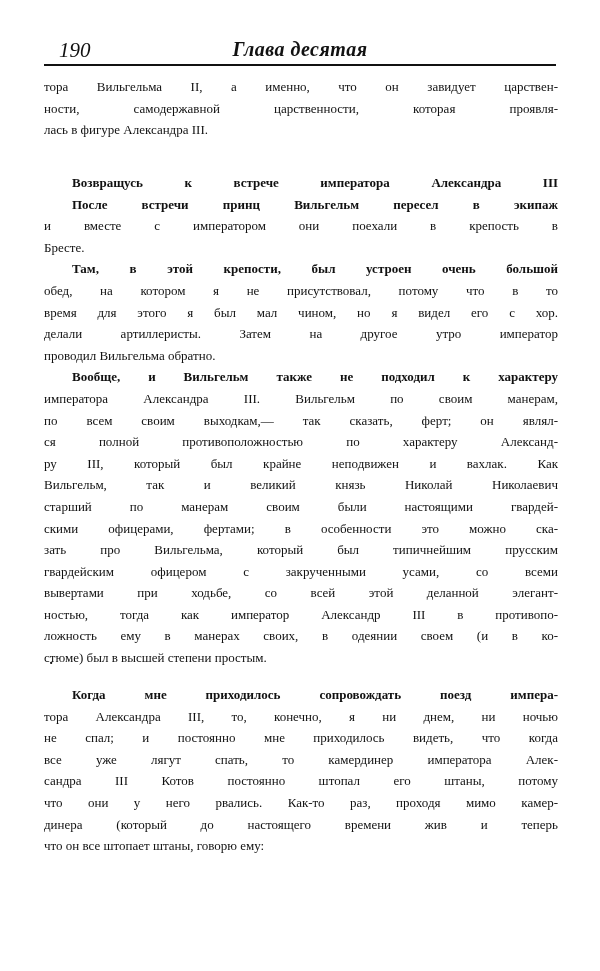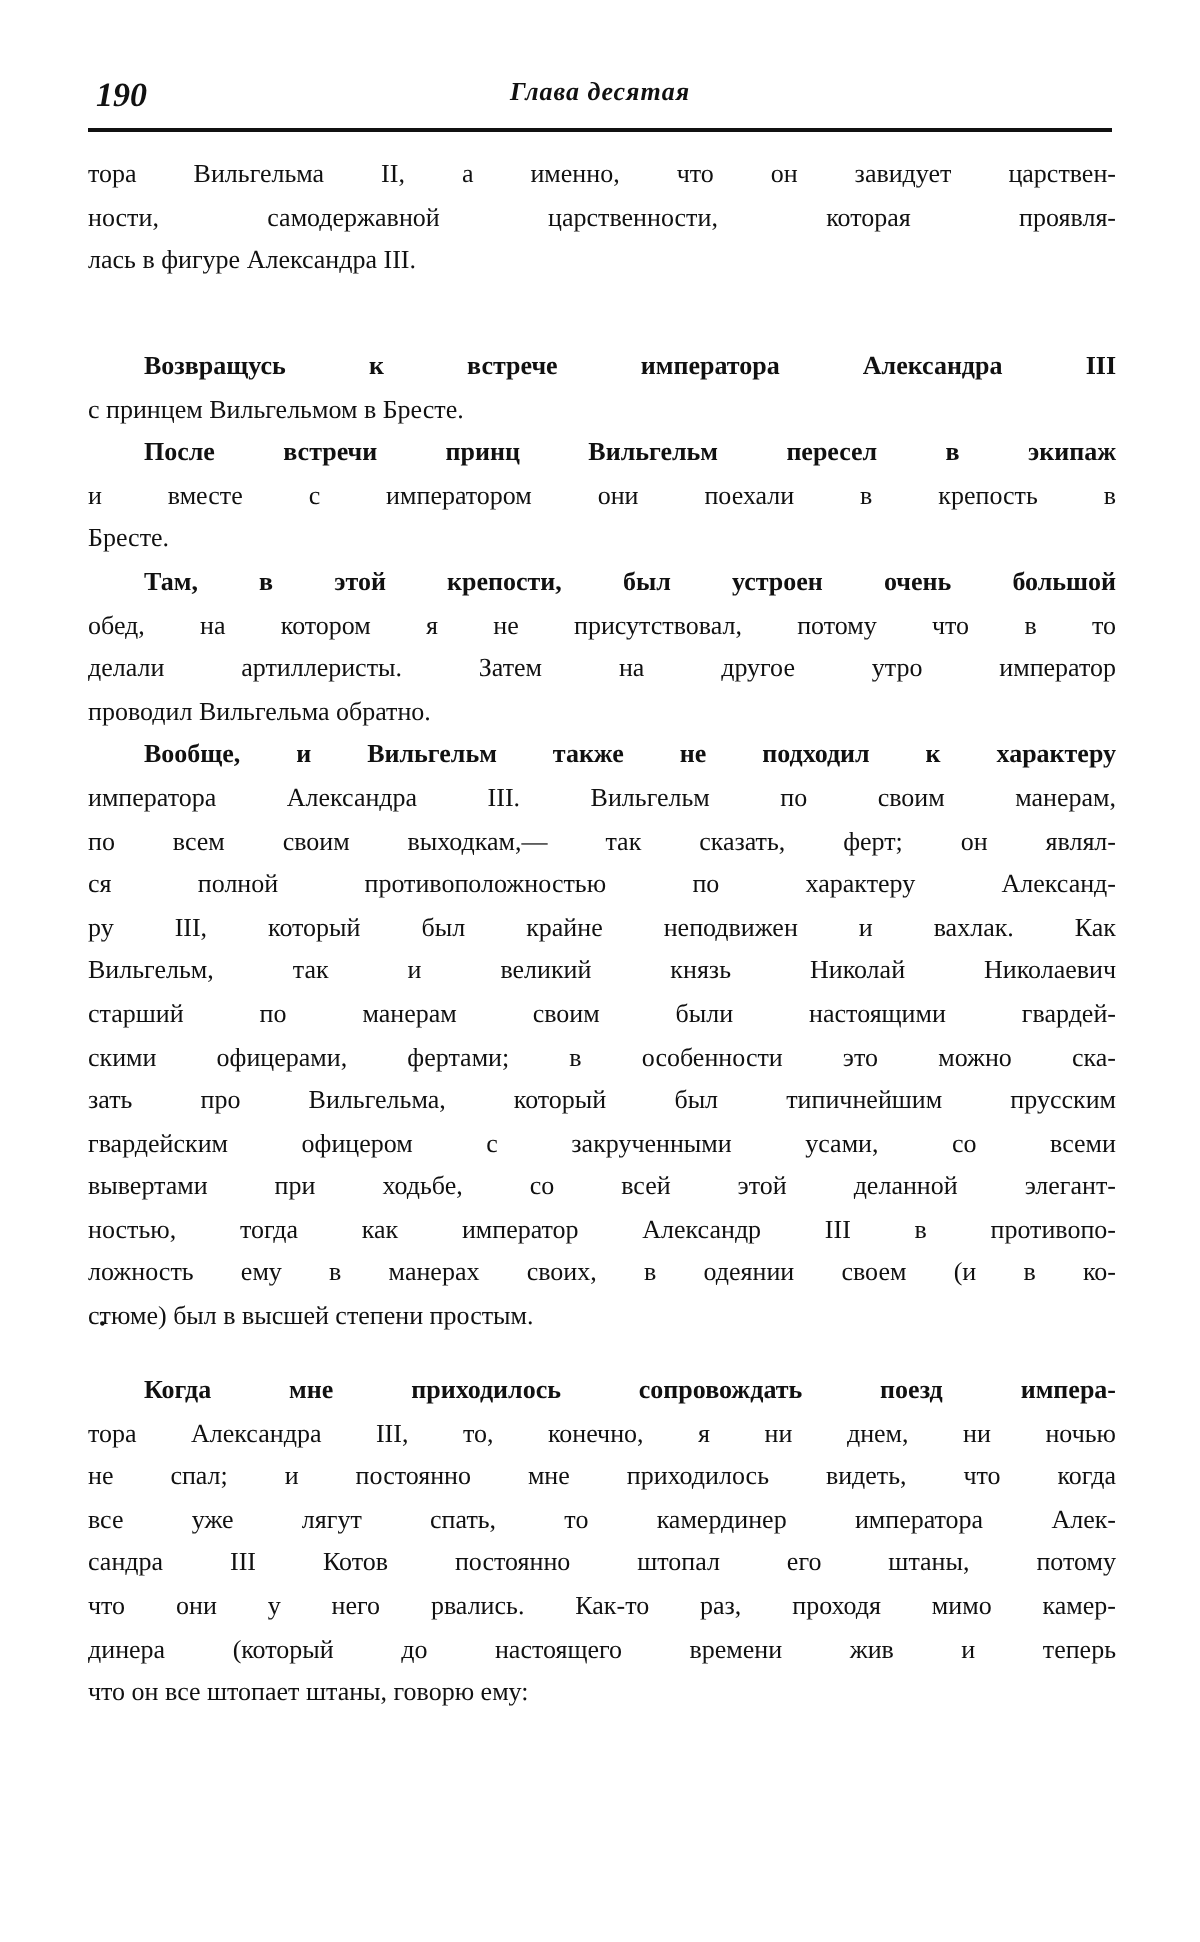--- a/index.html
+++ b/index.html
@@ -1,20 +1,20 @@
 <!DOCTYPE html>
 <html><head>
 <meta charset="utf-8">
 <style>
   html, body { margin: 0; padding: 0; background: #ffffff; }
   body { width: 600px; height: 971px; position: relative; overflow: hidden;
          font-family: "Liberation Serif", "DejaVu Serif", serif; color: #111; }
   .header { position: absolute; left: 44px; top: 38px; width: 512px; height: 22px; }
-  .page-num { position: absolute; left: 4px; top: 0; font-style: italic; font-weight: bold; font-size: 17px; }
-  .running-title { position: absolute; left: 0; right: 0; text-align: center; top: 0; font-style: italic; font-weight: bold; font-size: 13px; letter-spacing: 0.5px; }
+  .page-num { position: absolute; left: 15px; top: 0; font-style: italic; font-weight: normal; font-size: 21px; }
+  .running-title { position: absolute; left: 0; right: 0; text-align: center; top: 0; font-style: italic; font-weight: bold; font-size: 20px; letter-spacing: 0.5px; }
   .rule { position: absolute; left: 44px; top: 64px; width: 512px; height: 2px; background: #111; }
   .text-block { position: absolute; left: 44px; width: 514px; font-size: 13px; line-height: 21.6px; }
   .line { display: block; white-space: nowrap; text-align: justify; text-align-last: justify; height: 21.6px; }
   .line.last { text-align-last: left; }
   .indent { padding-left: 28px; font-weight: bold; }
   .dot { position: absolute; left: 48px; top: 652px; font-size: 19px; }
 </style>
 </head>
 <body>
 
@@ -25,26 +25,26 @@
 <div class="rule"></div>
 
 <div id="blocks">
     <div class="text-block" style="top: 76px;">
       <span class="line">тора Вильгельма II, а именно, что он завидует царствен-</span>
       <span class="line">ности, самодержавной царственности, которая проявля-</span>
       <span class="line last">лась в фигуре Александра III.</span>
     </div>
     <div class="text-block" style="top: 172px;">
       <span class="line indent">Возвращусь к встрече императора Александра III</span>
-      <span class="line last">с принцем Вильгельмом в Бресте.</span>
       <span class="line indent">После встречи принц Вильгельм пересел в экипаж</span>
       <span class="line">и вместе с императором они поехали в крепость в</span>
       <span class="line last">Бресте.</span>
       <span class="line indent">Там, в этой крепости, был устроен очень большой</span>
       <span class="line">обед, на котором я не присутствовал, потому что в то</span>
+      <span class="line">время для этого я был мал чином, но я видел его с хор.</span>
       <span class="line">делали артиллеристы. Затем на другое утро император</span>
       <span class="line last">проводил Вильгельма обратно.</span>
       <span class="line indent">Вообще, и Вильгельм также не подходил к характеру</span>
       <span class="line">императора Александра III. Вильгельм по своим манерам,</span>
       <span class="line">по всем своим выходкам,— так сказать, ферт; он являл-</span>
       <span class="line">ся полной противоположностью по характеру Александ-</span>
       <span class="line">ру III, который был крайне неподвижен и вахлак. Как</span>
       <span class="line">Вильгельм, так и великий князь Николай Николаевич</span>
       <span class="line">старший по манерам своим были настоящими гвардей-</span>
       <span class="line">скими офицерами, фертами; в особенности это можно ска-</span>

